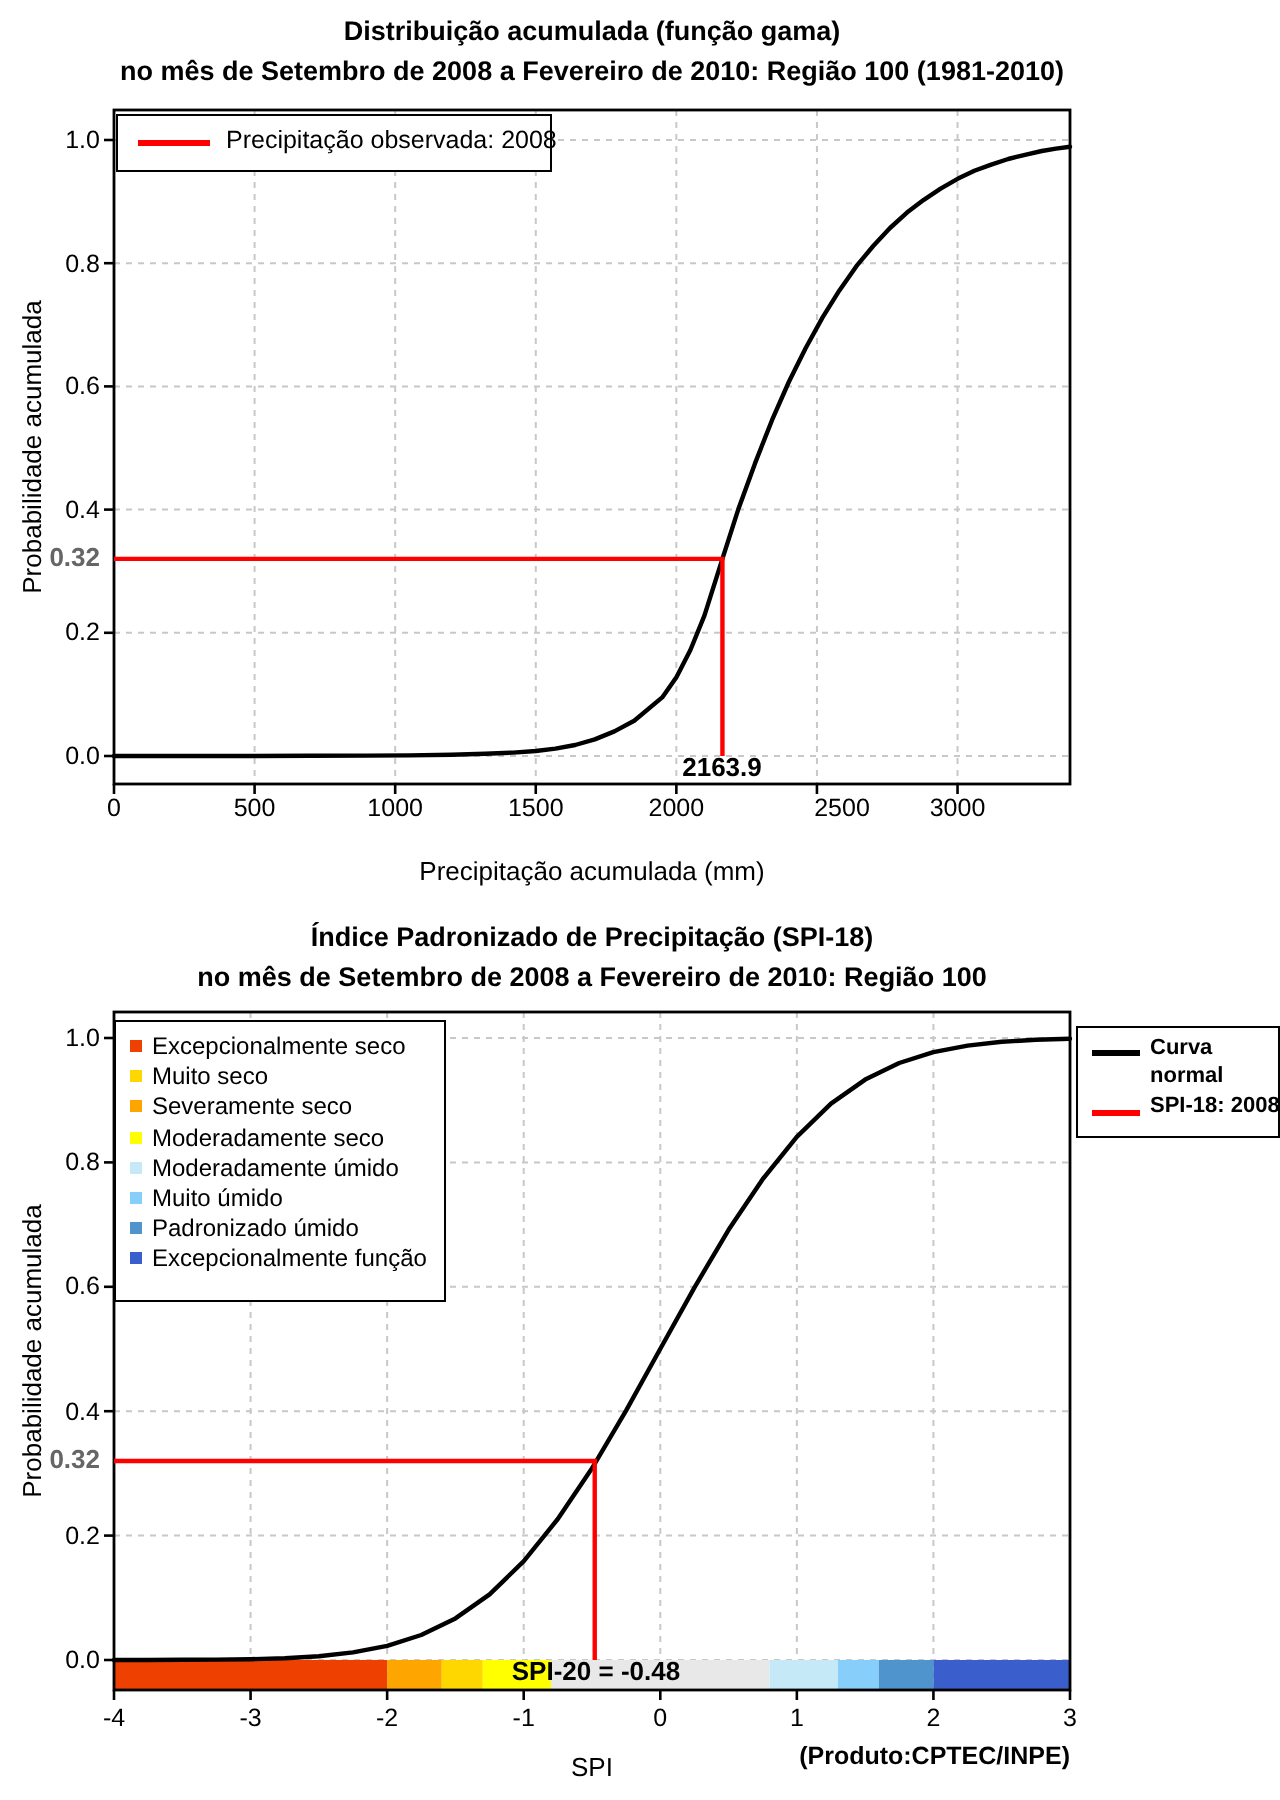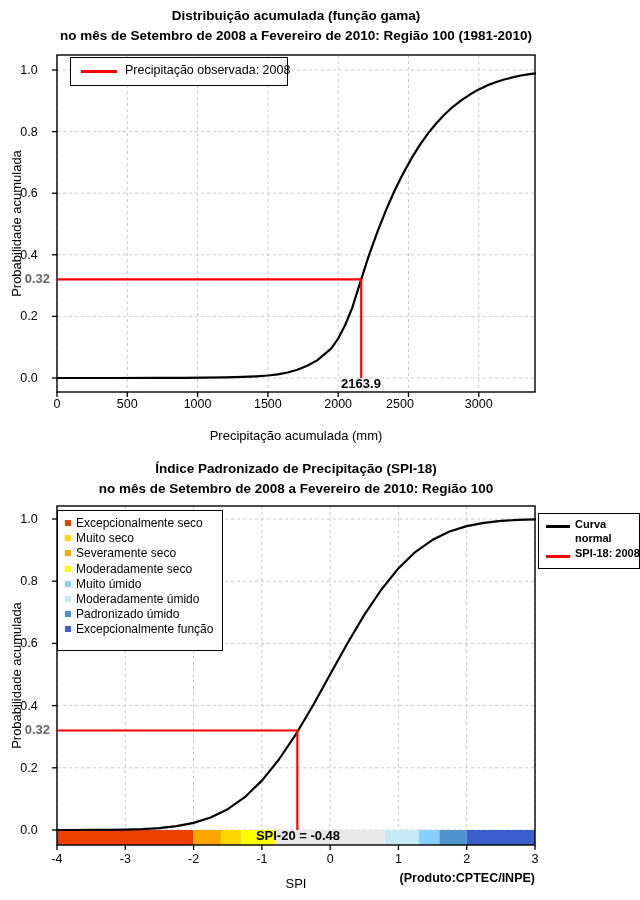--- a/index.html
+++ b/index.html
@@ -5,25 +5,25 @@
   html,body{margin:0;padding:0;background:#ffffff;}
   #page{position:relative;width:640px;height:900px;background:#fff;overflow:hidden;
         font-family:"Liberation Sans",sans-serif;color:#000;}
   #plot-svg{position:absolute;left:0;top:0;z-index:1;}
   .abs{position:absolute;z-index:2;}
   .title{left:0;width:592px;text-align:center;font-weight:bold;font-size:13.5px;white-space:nowrap;}
   .xlab{left:0;width:592px;text-align:center;font-size:13px;}
   .ylab{width:240px;text-align:center;font-size:13px;transform:rotate(-90deg);}
   .ticklab{font-size:12.5px;line-height:14px;}
   .xtick{width:60px;text-align:center;}
-  .ytick{width:42px;text-align:center;left:8px;}
+  .ytick{width:42px;text-align:right;left:8px;}
   .problab{width:42px;text-align:right;left:8px;font-weight:bold;color:#666;font-size:13px;line-height:14px;}
   .vallab{font-weight:bold;font-size:13px;line-height:13px;text-align:center;}
   .legendbox{border:1px solid #000;background:#fff;}
-  #legend1{left:70px;top:57px;width:216px;height:27px;}
+  #legend1{left:58px;top:57px;width:216px;height:27px;}
   #legend1 .lline{position:absolute;left:10px;top:12px;width:36px;height:3px;background:#FF0000;}
   #legend1 .ltext{position:absolute;left:54px;top:5px;font-size:12.5px;white-space:nowrap;}
   #cat-legend{left:57px;top:510px;width:166px;height:141px;padding-top:5px;box-sizing:border-box;}
   .cat-item{position:relative;height:15.2px;}
   .cat-swatch{position:absolute;left:7px;top:4px;width:6px;height:6px;}
   .cat-label{position:absolute;left:18px;top:0;font-size:12px;line-height:15px;white-space:nowrap;}
   #legend3{left:538px;top:513px;width:100px;height:54px;}
   #legend3 span{position:absolute;font-weight:bold;}
   #legend3 .lline{left:7px;width:24px;height:3px;}
   #legend3 .l3text{left:36px;font-size:11px;line-height:12px;white-space:nowrap;}
@@ -135,26 +135,26 @@
       </div>
       <div class="cat-item">
         <span class="cat-swatch" style="background: rgb(255, 165, 0);"></span>
         <span class="cat-label">Severamente seco</span>
       </div>
       <div class="cat-item">
         <span class="cat-swatch" style="background: rgb(255, 255, 0);"></span>
         <span class="cat-label">Moderadamente seco</span>
       </div>
       <div class="cat-item">
+        <span class="cat-swatch" style="background: rgb(198, 233, 248);"></span>
+        <span class="cat-label">Moderadamente úmido</span>
+      </div>
+      <div class="cat-item">
         <span class="cat-swatch" style="background: rgb(135, 206, 250);"></span>
         <span class="cat-label">Muito úmido</span>
-      </div>
-      <div class="cat-item">
-        <span class="cat-swatch" style="background: rgb(198, 233, 248);"></span>
-        <span class="cat-label">Moderadamente úmido</span>
       </div>
       <div class="cat-item">
         <span class="cat-swatch" style="background: rgb(79, 148, 205);"></span>
         <span class="cat-label">Padronizado úmido</span>
       </div>
       <div class="cat-item">
         <span class="cat-swatch" style="background: rgb(58, 95, 205);"></span>
         <span class="cat-label">Excepcionalmente função</span>
       </div>
     </div>
@@ -164,21 +164,21 @@
     <span class="l3text" style="top:4px">Curva</span>
     <span class="l3text" style="top:18px">normal</span>
     <span class="lline" style="top:41px;background:#FF0000"></span>
     <span class="l3text" style="top:33px">SPI-18: 2008</span>
   </div>
 <div class="abs ticklab xtick" style="left:27px;top:397px">0</div>
     <div class="abs ticklab xtick" style="left:97.29411764705883px;top:397px">500</div>
     <div class="abs ticklab xtick" style="left:167.58823529411765px;top:397px">1000</div>
     <div class="abs ticklab xtick" style="left:237.88235294117646px;top:397px">1500</div>
     <div class="abs ticklab xtick" style="left:308.1764705882353px;top:397px">2000</div>
-    <div class="abs ticklab xtick" style="left:370px;top:397px">2500</div>
+    <div class="abs ticklab xtick" style="left:391px;top:397px">2500</div>
     <div class="abs ticklab xtick" style="left:448.7647058823529px;top:397px">3000</div>
     <div class="abs ticklab ytick" style="top:371px">0.0</div>
     <div class="abs ticklab ytick" style="top:309.4px">0.2</div>
     <div class="abs ticklab ytick" style="top:247.8px">0.4</div>
     <div class="abs ticklab ytick" style="top:186.20000000000002px">0.6</div>
     <div class="abs ticklab ytick" style="top:124.6px">0.8</div>
     <div class="abs ticklab ytick" style="top:63px">1.0</div>
     <div class="abs ticklab xtick" style="left:27px;top:852px">-4</div>
     <div class="abs ticklab xtick" style="left:95.28571428571428px;top:852px">-3</div>
     <div class="abs ticklab xtick" style="left:163.57142857142856px;top:852px">-2</div>

